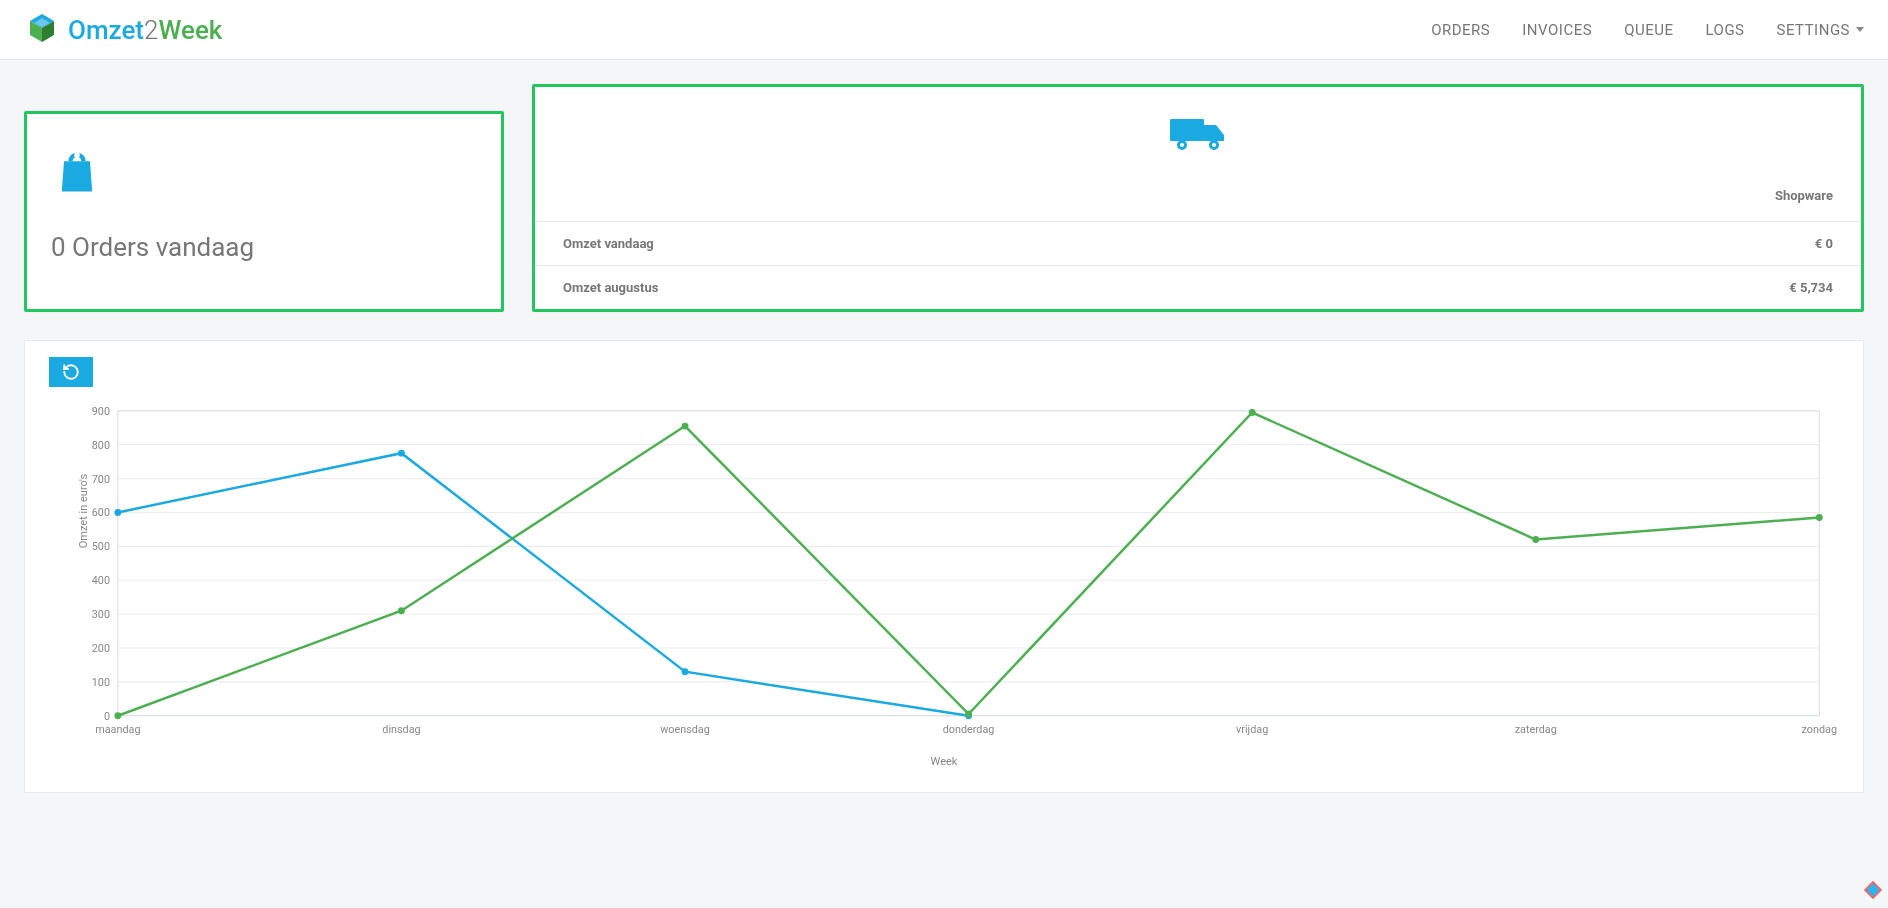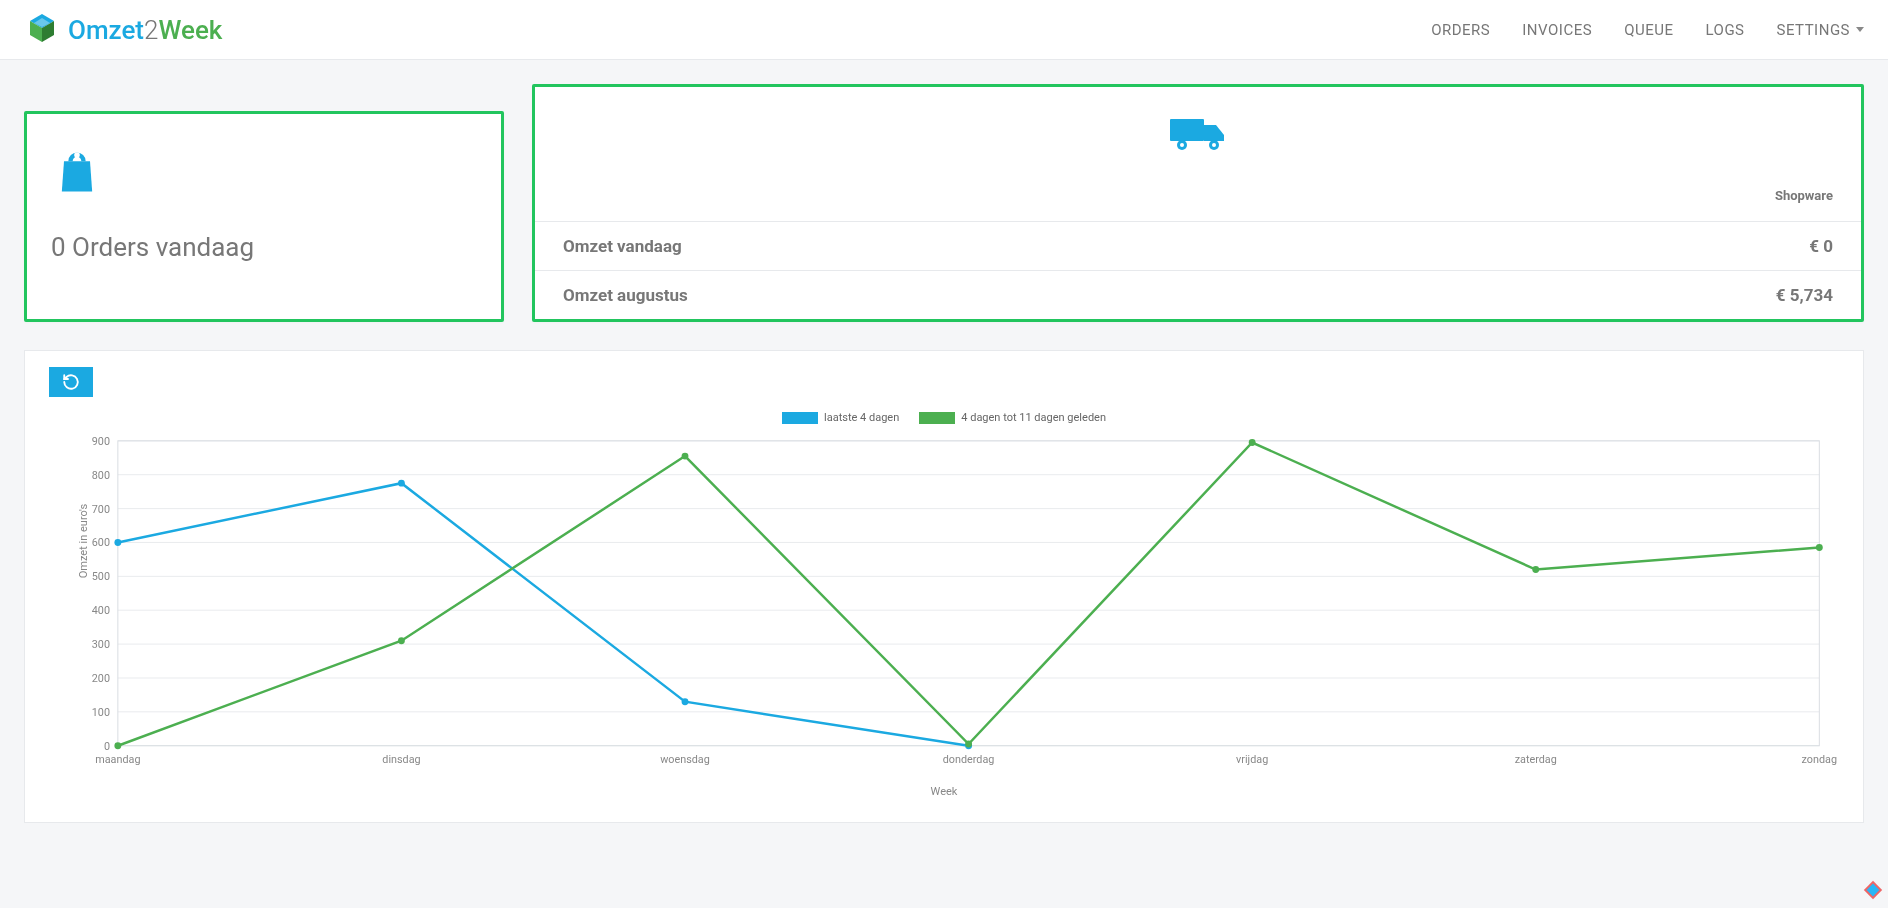--- a/index.html
+++ b/index.html
@@ -86,21 +86,21 @@
     color:#777;
     padding: 12px 28px 18px;
   }
   .revenue-panel table {
     width:100%;
     border-collapse:collapse;
   }
   .revenue-panel td {
     border-top:1px solid #e7e9ec;
     padding: 14px 28px;
-    font-size:17px;
+    font-size:13px;
     color:#777;
   }
   .revenue-panel td.val { text-align:right; font-weight:700;}
   .revenue-panel td.label{ font-weight:700; }
 
   
   .chart-panel {
     grid-column: 1 / -1;
     background:#fff;
     border:1px solid #e7e9ec;
@@ -221,21 +221,20 @@
 
   <section class="chart-panel">
     <button class="refresh-btn">
       <svg width="18" height="18" viewBox="0 0 24 24" fill="none" stroke="#fff" stroke-width="2.5" stroke-linecap="round">
         <path d="M3 12a9 9 0 1 0 3-6.7L3 8"></path>
         <polyline points="3 3 3 8 8 8"></polyline>
       </svg>
     </button>
 
     <div class="chart-wrap">
-      <div class="legend" id="legend"><span class="item"><span class="swatch" style="background:#1ba9e1"></span>laatste 4 dagen</span><span class="item"><span class="swatch" style="background:#4caf50"></span>4 dagen tot 11 dagen geleden</span></div>
       <div style="position:relative;">
         <span class="ylabel">Omzet in euro's</span>
         <svg class="chart" id="chartSvg" viewBox="0 0 1820 360">
             <g class="grid">
               <line x1="70" x2="1800" y1="320" y2="320"></line>
               <line x1="70" x2="1800" y1="285.55555555555554" y2="285.55555555555554"></line>
               <line x1="70" x2="1800" y1="251.11111111111111" y2="251.11111111111111"></line>
               <line x1="70" x2="1800" y1="216.66666666666669" y2="216.66666666666669"></line>
               <line x1="70" x2="1800" y1="182.22222222222223" y2="182.22222222222223"></line>
               <line x1="70" x2="1800" y1="147.77777777777777" y2="147.77777777777777"></line>

